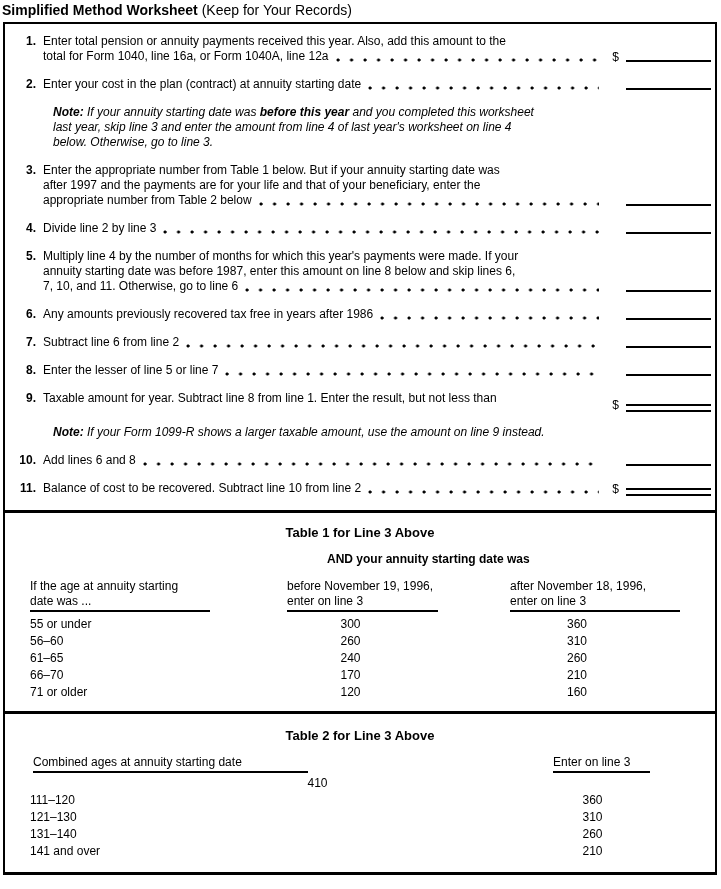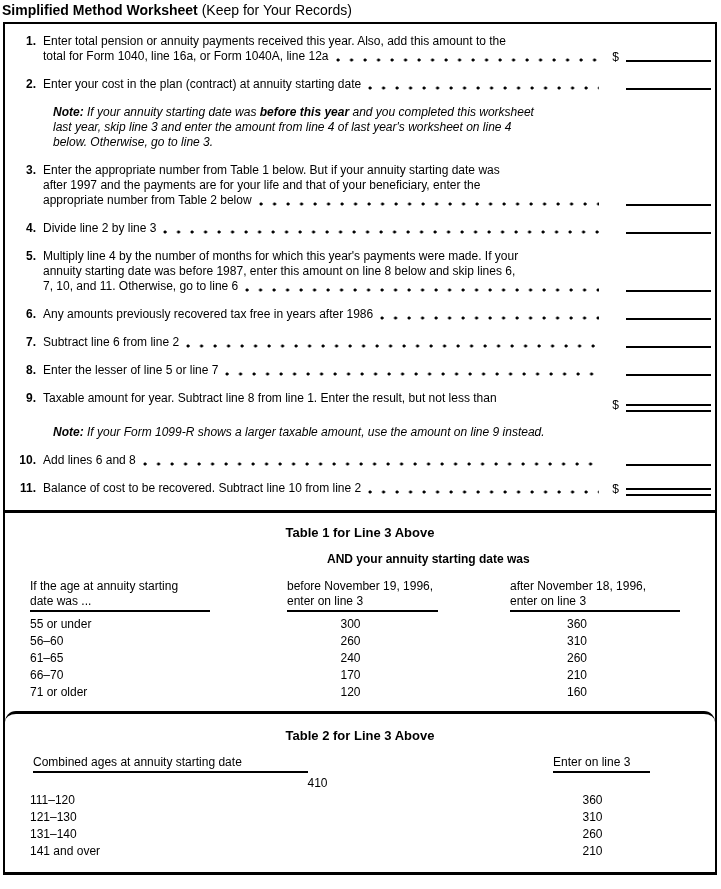--- a/index.html
+++ b/index.html
@@ -26,21 +26,21 @@
   .rule1{width:85px;height:0;border-top:2px solid #000;margin-bottom:2px;}
   .rule2{width:85px;height:4px;border-top:2px solid #000;border-bottom:2px solid #000;margin-bottom:0;}
   .note{margin:0 0 13px 38px;}
   .b{font-weight:normal;}
   .i{font-style:italic;}
   .bi{font-weight:bold;font-style:italic;}
 
   
   .tsec{border-top:3px solid #000;}
   .t1{padding:12px 0 10px 0;}
-  .t2{padding:14px 0 12px 0;border-radius:11px;}
+  .t2{padding:14px 0 12px 0;}
   .t-title{text-align:center;font-weight:bold;font-size:13px;line-height:15px;margin-bottom:12px;}
   .t1-sub{font-weight:bold;margin-left:322px;margin-bottom:12px;white-space:nowrap;line-height:15px;}
   .t1-head,.t1-row{display:flex;padding-left:25px;}
   .t1-head{margin-bottom:4px;}
   .t1-c1{width:180px;flex:none;}
   .t1-c2{width:151px;flex:none;margin-left:77px;box-sizing:border-box;}
   .t1-c3{width:170px;flex:none;margin-left:72px;box-sizing:border-box;}
   .hcell{border-bottom:2px solid #000;padding-bottom:1px;line-height:15px;white-space:nowrap;}
   .t1-row{line-height:17px;}
   .t1-row .t1-c2{text-align:center;padding-right:24px;}

